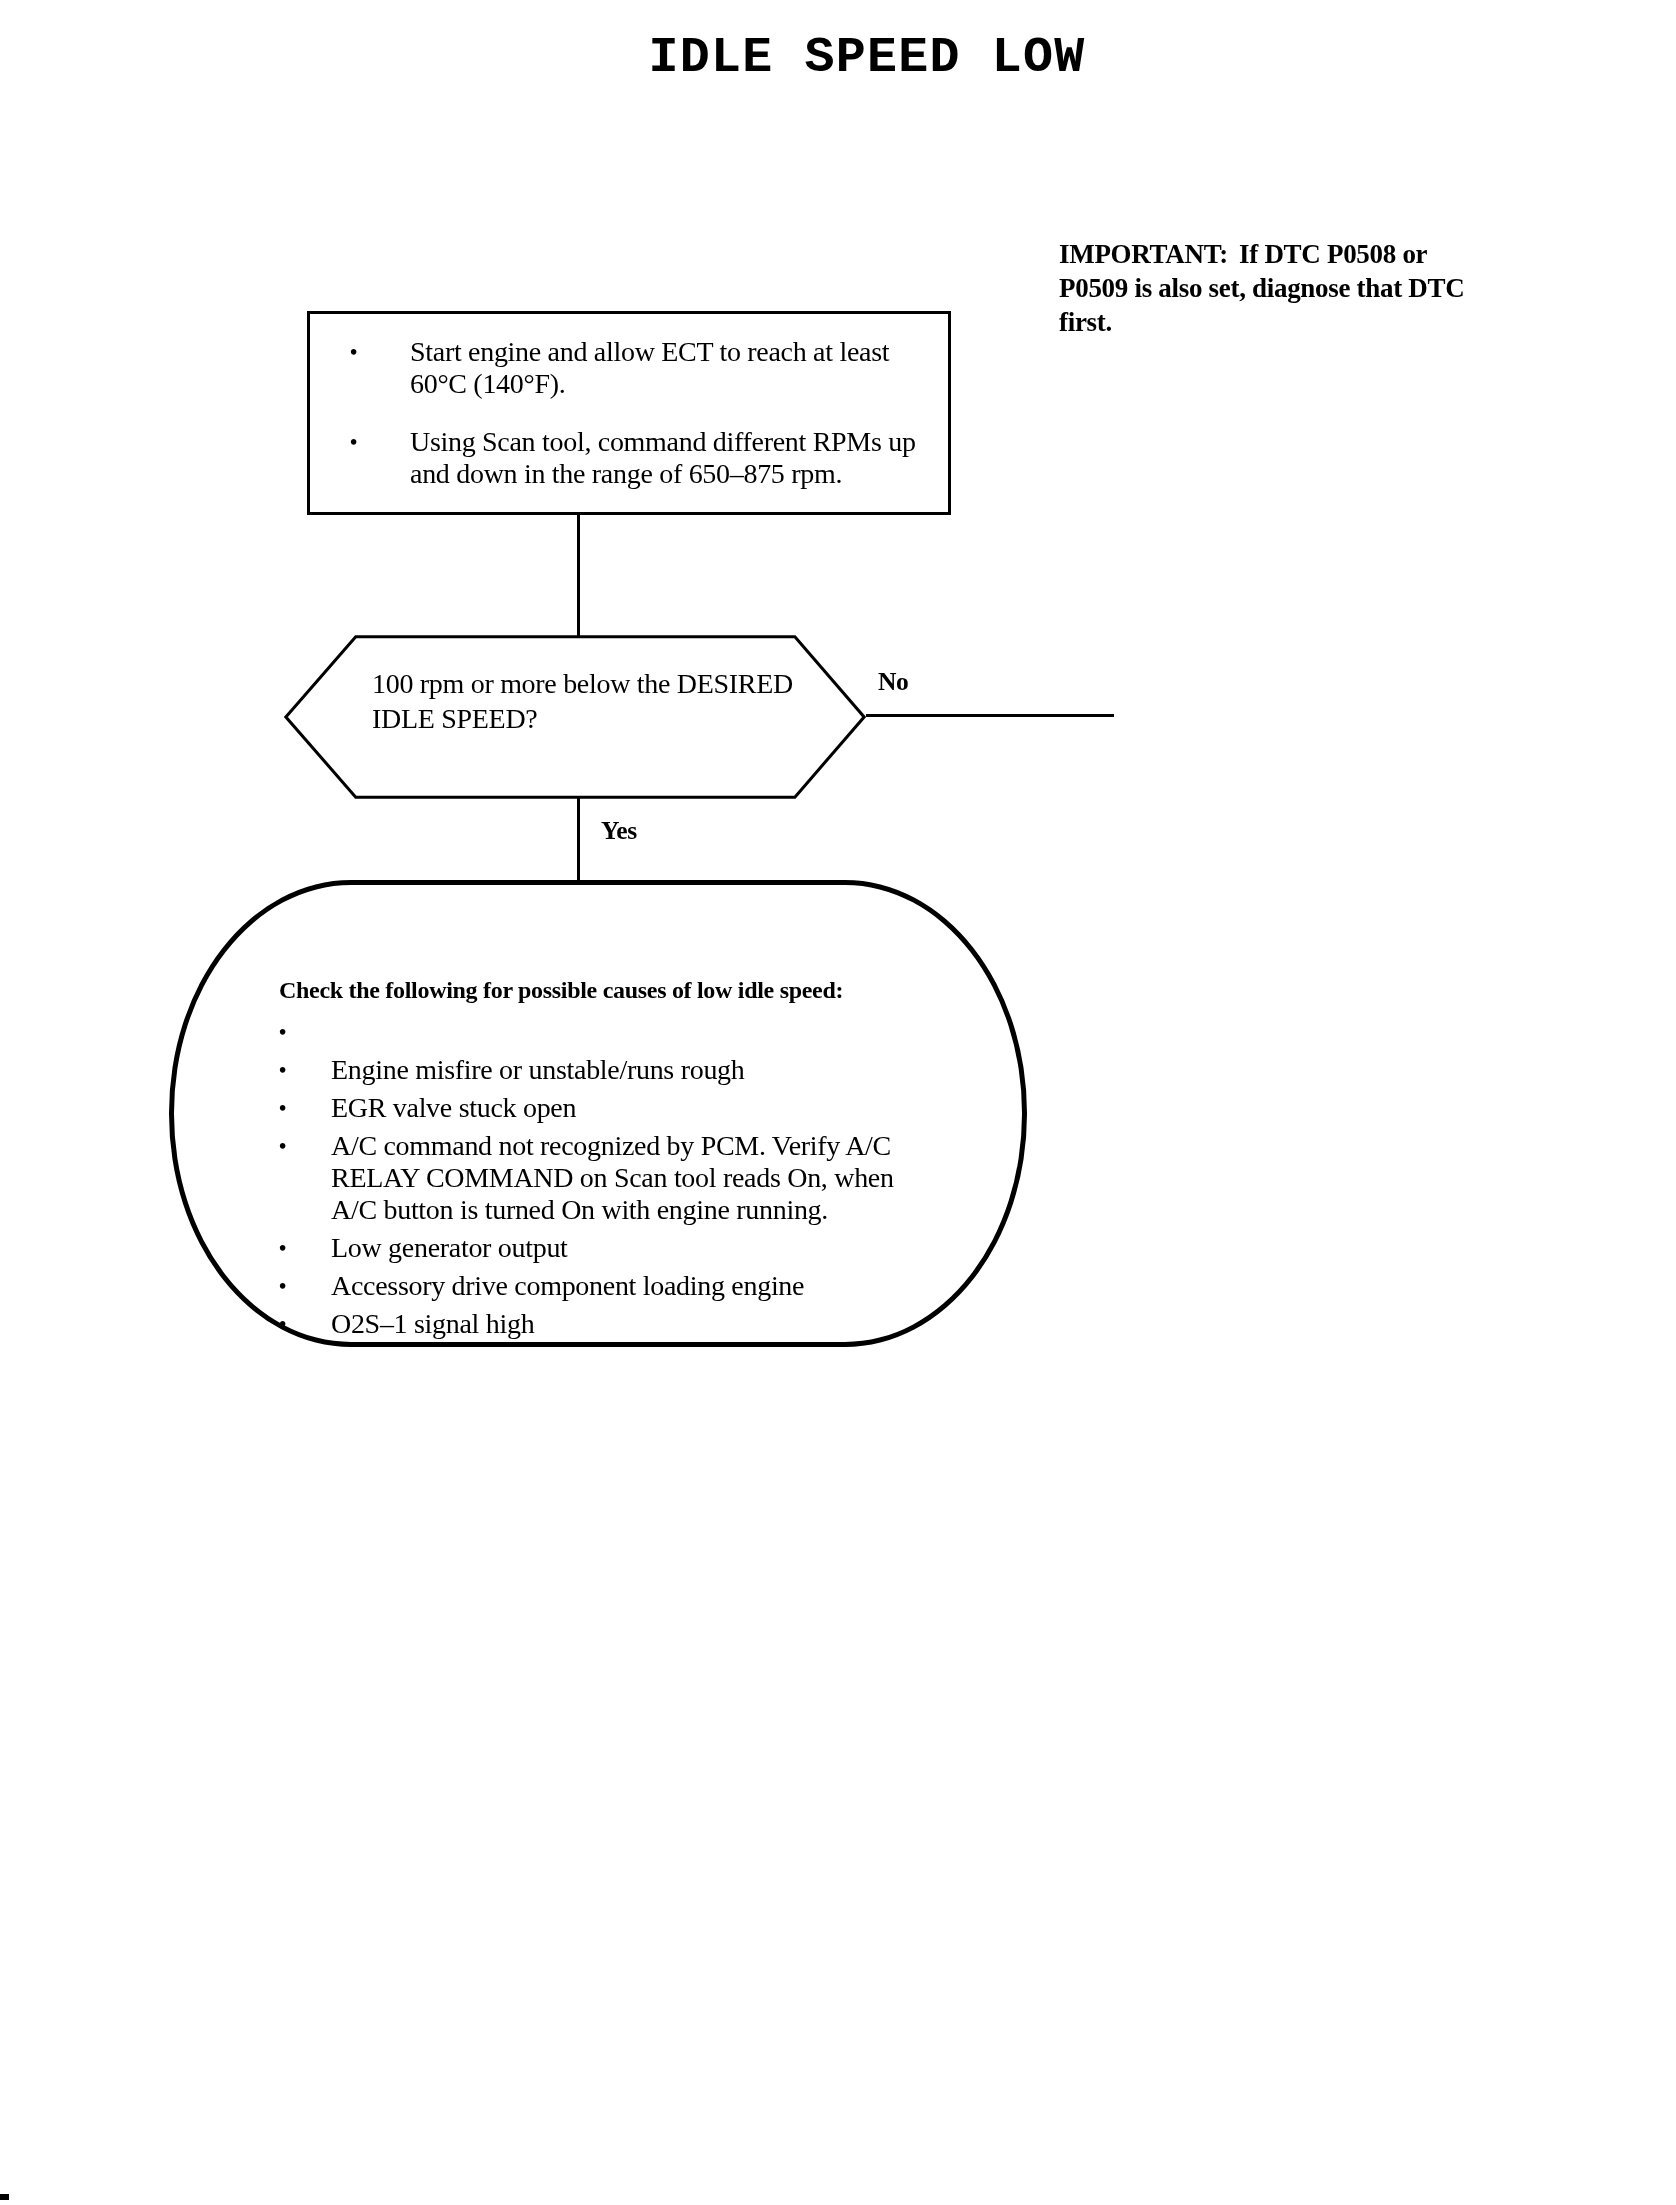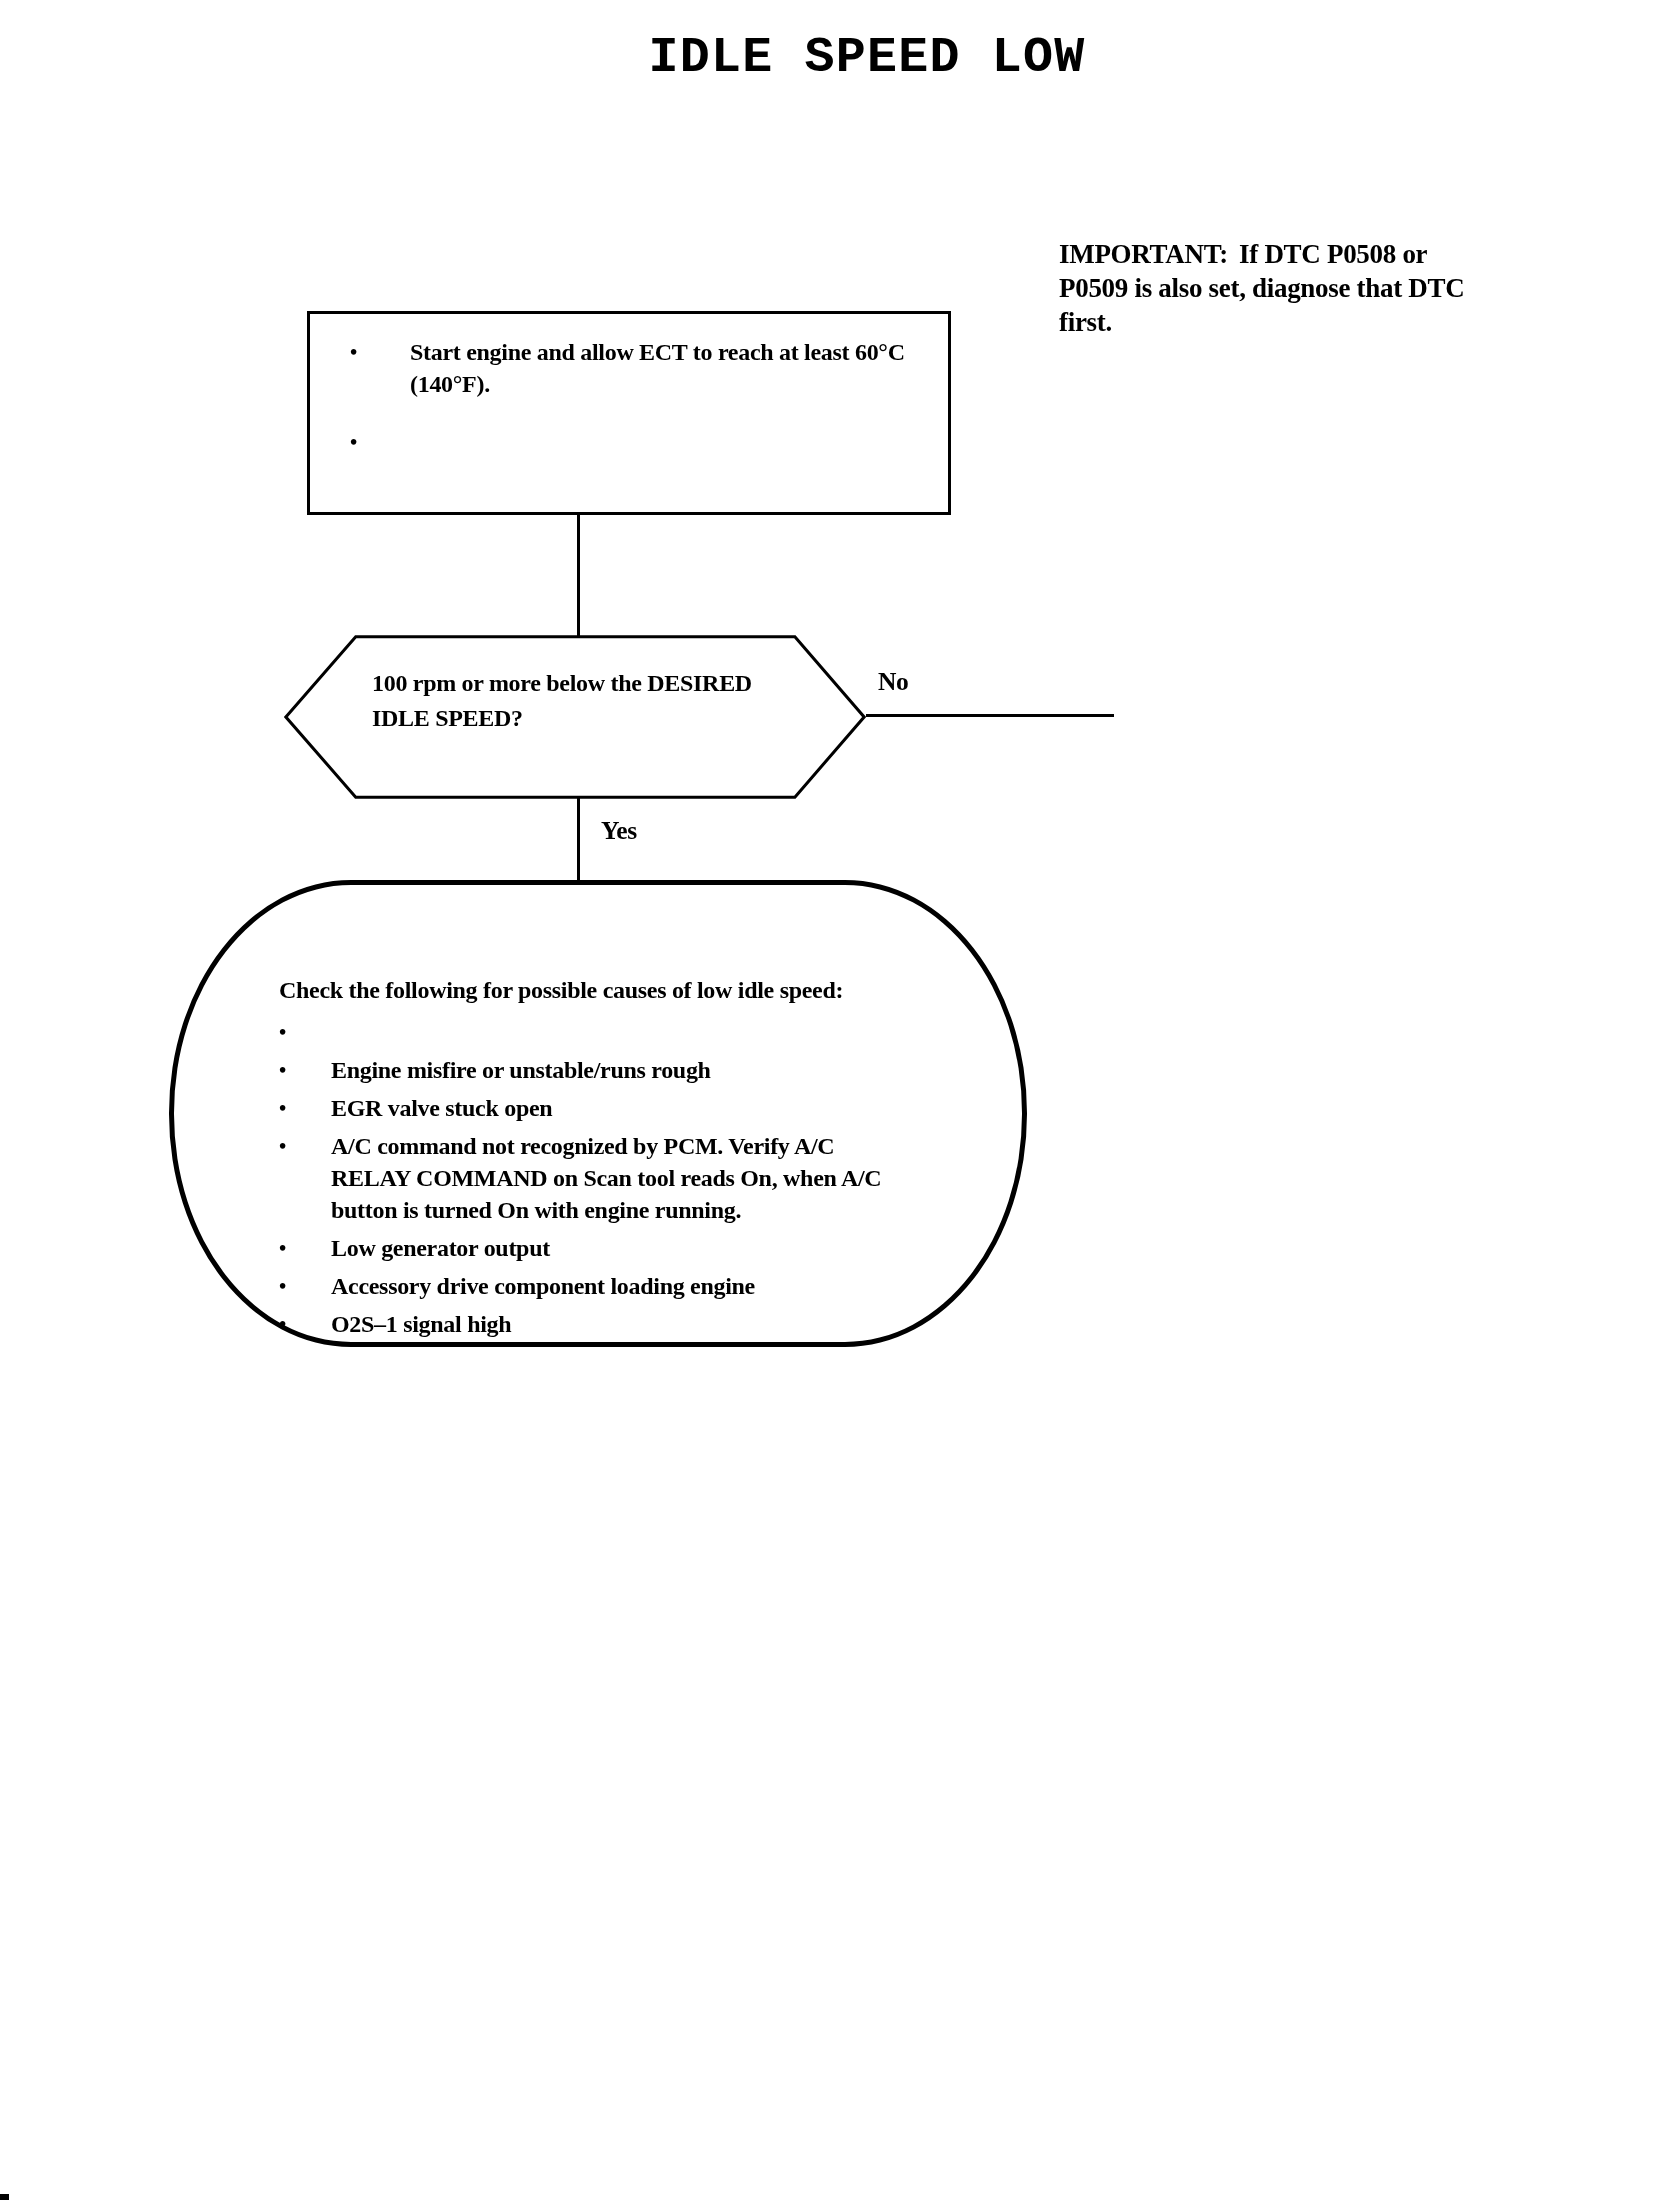--- a/index.html
+++ b/index.html
@@ -23,21 +23,21 @@
     padding-left:29px;
   }
   
   .important {
     position:absolute; left:1059px; top:237px; width:433px;
     font-weight:bold; font-size:27px; line-height:34px;
     letter-spacing:-0.3px;
   }
   .important .imp-label { margin-right:11px; }
   
-  .bold-txt { font-weight:bold; font-size:24px; line-height:32px; letter-spacing:-0.3px; }
+  .bold-txt { font-weight:normal; font-size:28px; line-height:32px; letter-spacing:-0.3px; }
   
   .start-box {
     position:absolute; left:307px; top:311px;
     width:644px; height:204px;
     border:3.6px solid #000; box-sizing:border-box;
     background:#fff;
   }
   .start-box ul { list-style:none; margin:0; padding:22px 18px 0 40px; }
   .start-box li { display:flex; margin-bottom:25.5px; }
   .bullet-col { width:60px; flex:none; font-weight:bold; font-size:20.7px; line-height:32px; }
@@ -95,20 +95,21 @@
   </div>
 
   <div class="start-box">
     <ul>
       <li>
         <span class="bullet-col">•</span>
         <span class="item-text bold-txt">Start engine and allow ECT to reach at least 60°C (140°F).</span>
       </li>
       <li>
         <span class="bullet-col">•</span>
+        <span class="item-text bold-txt">Using Scan tool, command different RPMs up and down in the range of 650–875 rpm.</span>
       </li>
     </ul>
   </div>
 
   <div class="line v1"></div>
   <div class="line h1"></div>
   <div class="line v2"></div>
 
   <svg class="hex-svg" width="582" height="164" viewBox="0 0 958 270">
     <polygon points="3,135 118,3 841,3 955,135 841,267 118,267" fill="#ffffff" stroke="#000000" stroke-width="5"></polygon>

